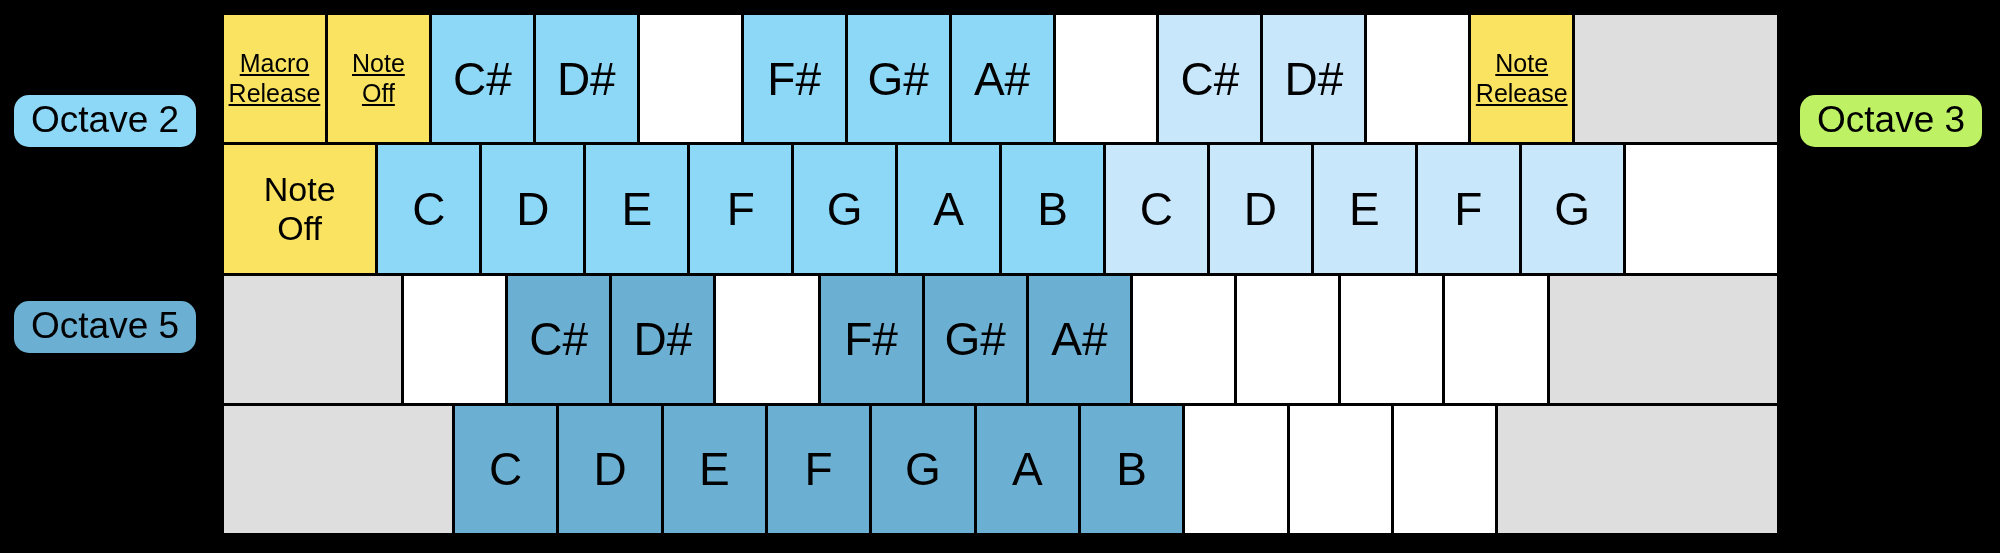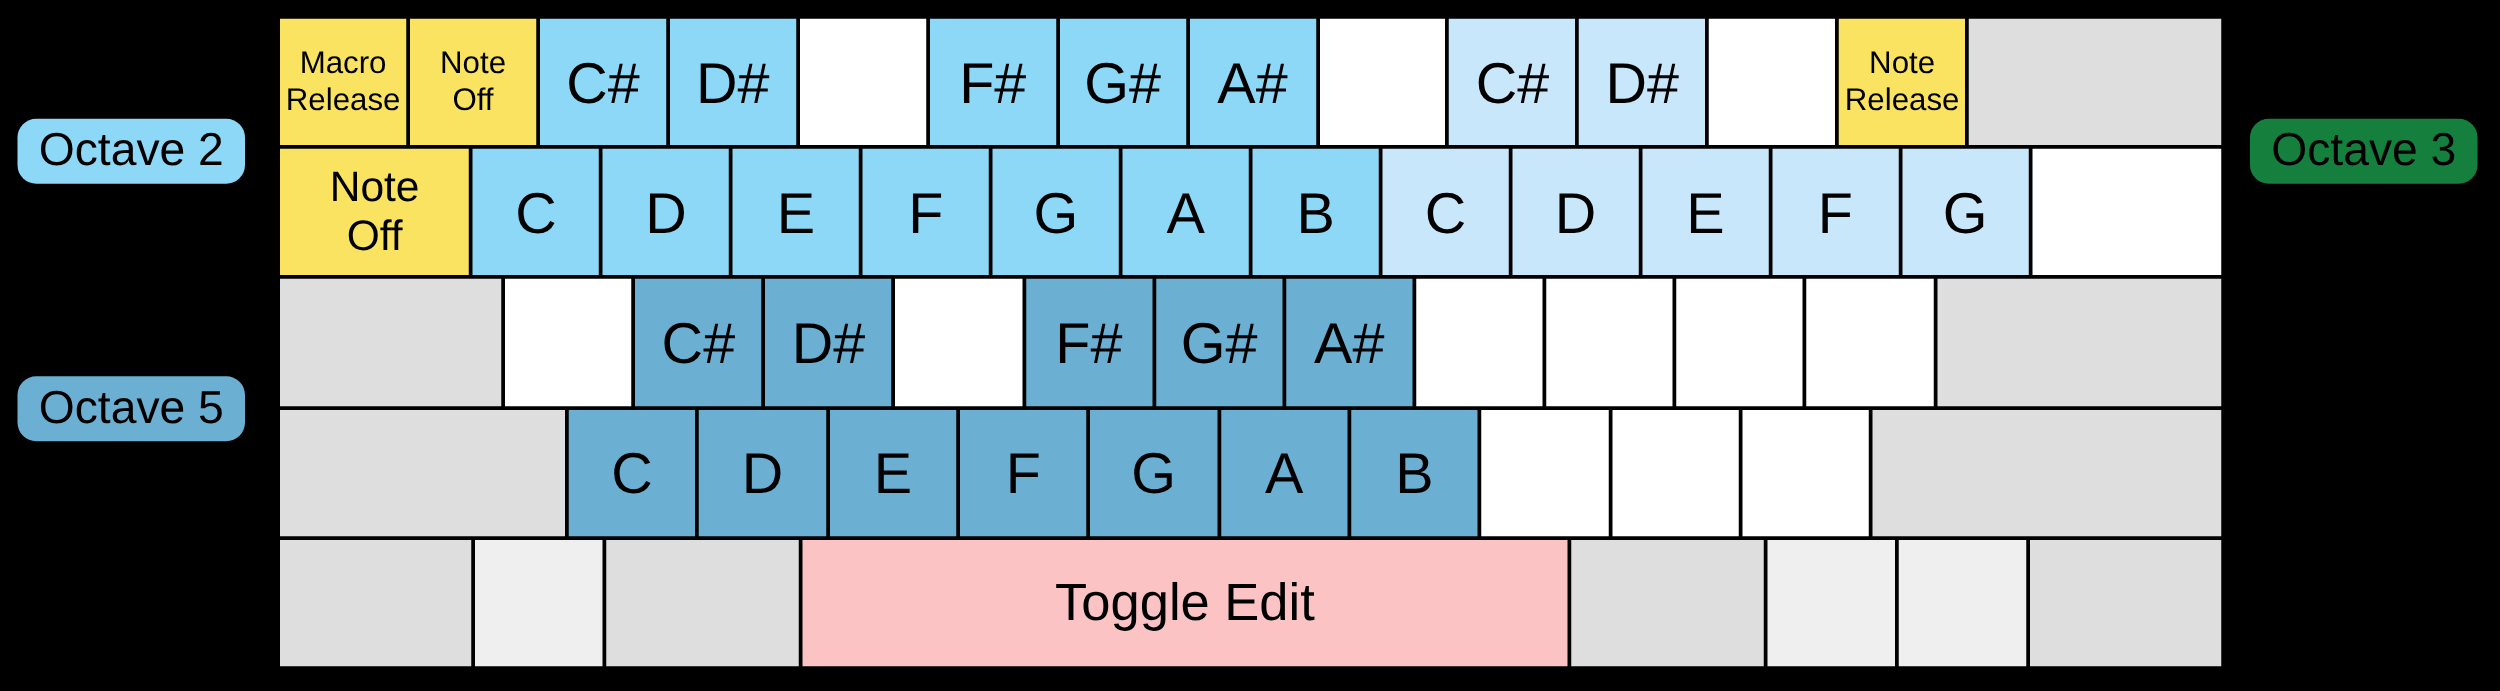--- a/index.html
+++ b/index.html
@@ -21,21 +21,21 @@
   }
   .krow { flex: 1 1 0; display: flex; gap: 3px; }
   .key {
     flex-basis: 0;
     min-width: 0;
     display: flex; align-items: center; justify-content: center;
     text-align: center;
     color: #000;
     white-space: pre-line;
   }
-  .fs-sm { font-size: 25px; line-height: 1.18; }
+  .fs-sm { font-size: 25px; line-height: 1.18; text-decoration: underline; }
   .fs-md { font-size: 34px; line-height: 1.15; }
   .fs-lg { font-size: 46px; line-height: 1; }
   .fs-xl { font-size: 42px; line-height: 1; }
   .pill {
     position: absolute;
     color: #000;
     font-size: 37px;
     line-height: 1.25;
     padding: 2px 17px 4px 17px;
     border-radius: 15px;
@@ -44,21 +44,21 @@
   .pill-oct2 { left: 14px;  top: 95px;  }
   .pill-oct1 { left: 14px;  top: 301px; }
   .pill-oct3 { left: 1800px; top: 95px; }
 </style>
 </head>
 <body style="background: rgb(0, 0, 0);">
 
 <div class="stage">
   <div class="pill pill-oct2" style="background: rgb(141, 215, 247);">Octave 2</div>
   <div class="pill pill-oct1" style="background: rgb(107, 175, 210);">Octave 5</div>
-  <div class="pill pill-oct3" style="background: #15803d;">Octave 3</div>
+  <div class="pill pill-oct3" style="background: #bef264;">Octave 3</div>
   <div class="board" id="board">
       <div class="krow">
         <div class="key fs-sm" style="flex-grow: 1; background: rgb(249, 227, 97); color: rgb(0, 0, 0);">Macro
 Release</div>
         <div class="key fs-sm" style="flex-grow: 1; background: rgb(249, 227, 97); color: rgb(0, 0, 0);">Note
 Off</div>
         <div class="key fs-lg" style="flex-grow: 1; background: rgb(141, 215, 247); color: rgb(0, 0, 0);">C#</div>
         <div class="key fs-lg" style="flex-grow: 1; background: rgb(141, 215, 247); color: rgb(0, 0, 0);">D#</div>
         <div class="key fs-lg" style="flex-grow: 1; background: rgb(255, 255, 255); color: rgb(0, 0, 0);"></div>
         <div class="key fs-lg" style="flex-grow: 1; background: rgb(141, 215, 247); color: rgb(0, 0, 0);">F#</div>
@@ -111,24 +111,14 @@
         <div class="key fs-lg" style="flex-grow: 1; background: rgb(107, 175, 210); color: rgb(0, 0, 0);">E</div>
         <div class="key fs-lg" style="flex-grow: 1; background: rgb(107, 175, 210); color: rgb(0, 0, 0);">F</div>
         <div class="key fs-lg" style="flex-grow: 1; background: rgb(107, 175, 210); color: rgb(0, 0, 0);">G</div>
         <div class="key fs-lg" style="flex-grow: 1; background: rgb(107, 175, 210); color: rgb(0, 0, 0);">A</div>
         <div class="key fs-lg" style="flex-grow: 1; background: rgb(107, 175, 210); color: rgb(0, 0, 0);">B</div>
         <div class="key fs-lg" style="flex-grow: 1; background: rgb(255, 255, 255); color: rgb(0, 0, 0);"></div>
         <div class="key fs-lg" style="flex-grow: 1; background: rgb(255, 255, 255); color: rgb(0, 0, 0);"></div>
         <div class="key fs-lg" style="flex-grow: 1; background: rgb(255, 255, 255); color: rgb(0, 0, 0);"></div>
         <div class="key fs-lg" style="flex-grow: 2.75; background: rgb(222, 222, 222); color: rgb(0, 0, 0);"></div>
       </div>
-      <div class="krow">
-        <div class="key fs-lg" style="flex-grow: 1.5; background: rgb(222, 222, 222); color: rgb(0, 0, 0);"></div>
-        <div class="key fs-lg" style="flex-grow: 1; background: rgb(239, 239, 239); color: rgb(0, 0, 0);"></div>
-        <div class="key fs-lg" style="flex-grow: 1.5; background: rgb(222, 222, 222); color: rgb(0, 0, 0);"></div>
-        <div class="key fs-xl" style="flex-grow: 6; background: rgb(252, 195, 197); color: rgb(0, 0, 0);">Toggle Edit</div>
-        <div class="key fs-lg" style="flex-grow: 1.5; background: rgb(222, 222, 222); color: rgb(0, 0, 0);"></div>
-        <div class="key fs-lg" style="flex-grow: 1; background: rgb(239, 239, 239); color: rgb(0, 0, 0);"></div>
-        <div class="key fs-lg" style="flex-grow: 1; background: rgb(239, 239, 239); color: rgb(0, 0, 0);"></div>
-        <div class="key fs-lg" style="flex-grow: 1.5; background: rgb(222, 222, 222); color: rgb(0, 0, 0);"></div>
-      </div>
     </div>
 </div>
 
 </body></html>

